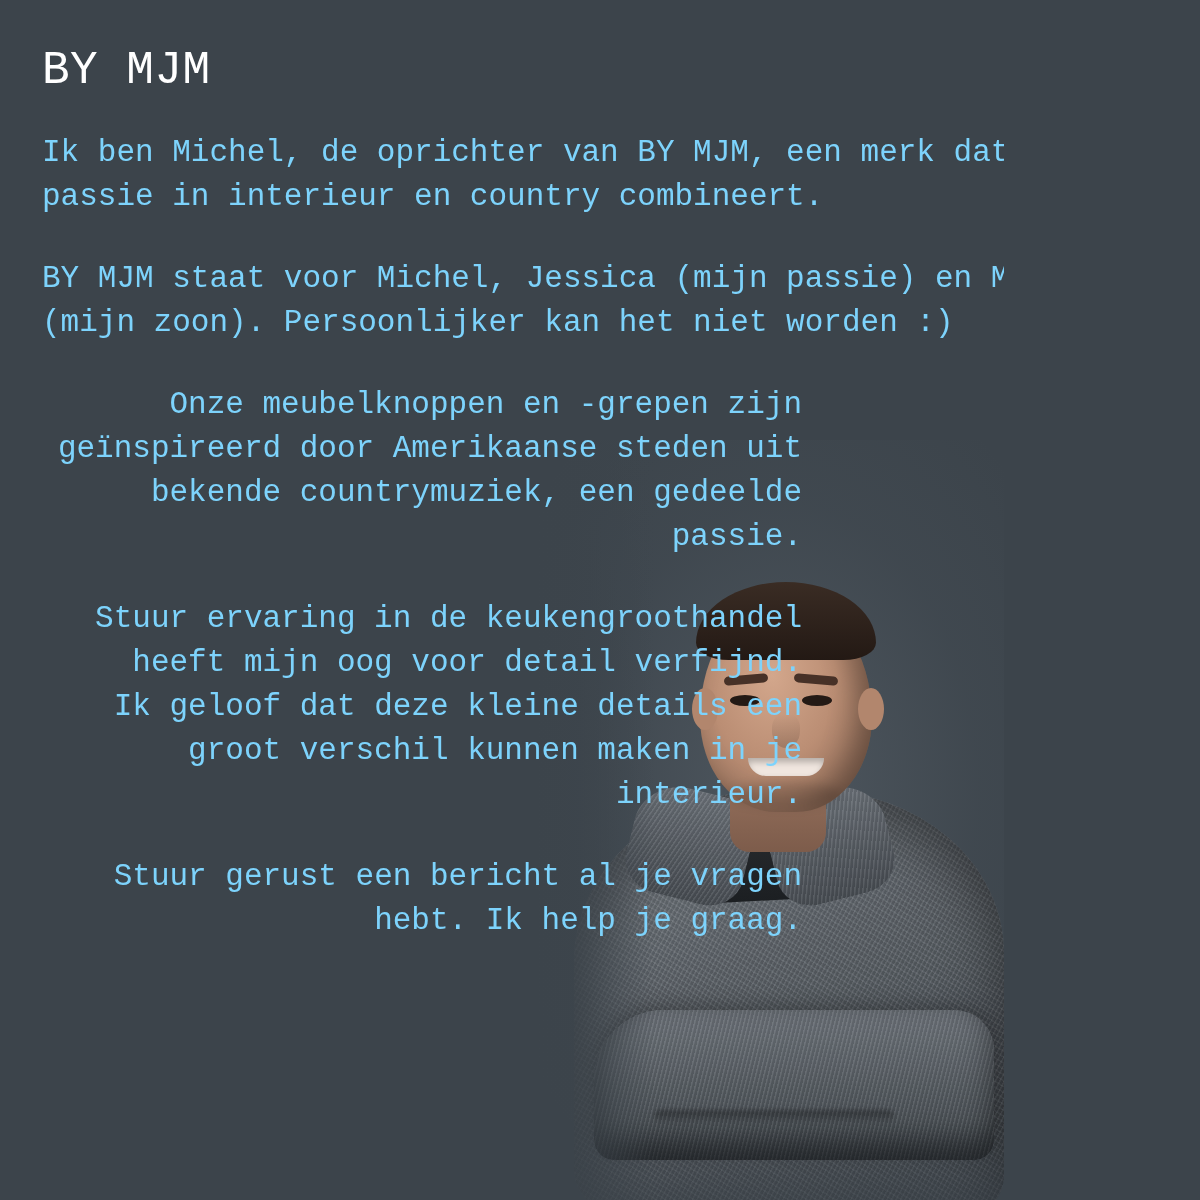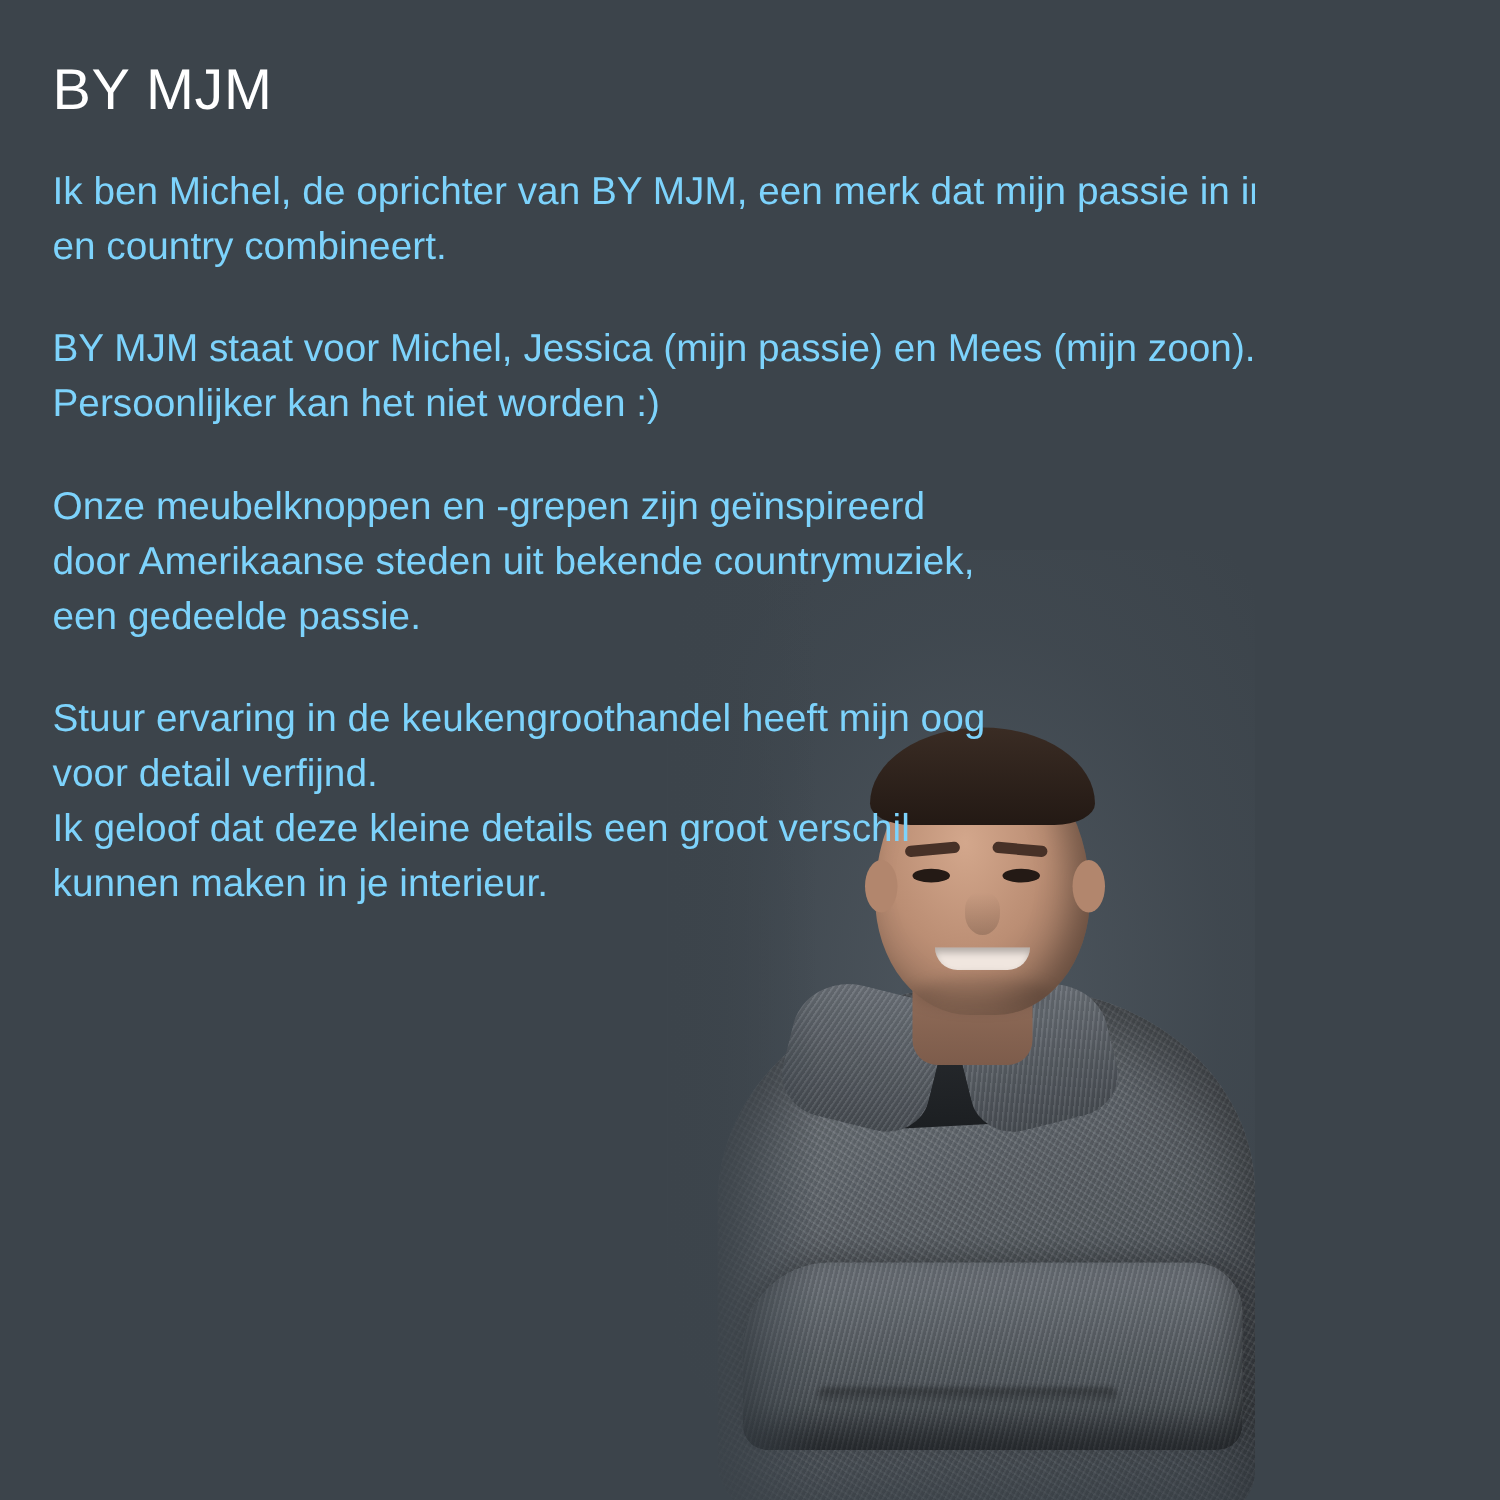--- a/index.html
+++ b/index.html
@@ -12,20 +12,21 @@
     background: #3c444b;
     font-family: "Liberation Sans", sans-serif;
     overflow: hidden;
   }
   .page {
     position: relative;
     width: 1004px;
     height: 1200px;
     background: #3c444b;
     overflow: hidden;
+    font-family: Liberation Mono, monospace;
   }
 
   
   .portrait {
     position: absolute;
     right: 0;
     bottom: 0;
     width: 470px;
     height: 760px;
     overflow: hidden;
@@ -230,21 +231,21 @@
   }
   .para {
     color: #7dd3fc;
     font-size: 31px;
     line-height: 1.42;
     margin: 0 0 38px 0;
     white-space: pre-line;
     font-weight: 400;
   }
   .para.wide { width: 1075px; }
-  .para.narrow { width: 760px; }
+  .para.narrow { width: 760px; text-align: right; }
   .para:last-child { margin-bottom: 0; }
 </style>
 </head>
 <body>
 
 <div class="page">
 
   <div class="portrait">
     <div class="glow"></div>
     <div class="torso"></div>
@@ -269,15 +270,16 @@
     <div class="fade-bottom"></div>
   </div>
 
   <div class="content">
     <h1 class="brand-title">BY MJM</h1>
     <p class="para wide">Ik ben Michel, de oprichter van BY MJM, een merk dat mijn passie in interieur en country combineert.</p>
     <p class="para wide">BY MJM staat voor Michel, Jessica (mijn passie) en Mees (mijn zoon). Persoonlijker kan het niet worden :)</p>
     <p class="para narrow">Onze meubelknoppen en -grepen zijn geïnspireerd door Amerikaanse steden uit bekende countrymuziek, een gedeelde passie.</p>
     <p class="para narrow">Stuur ervaring in de keukengroothandel heeft mijn oog voor detail verfijnd.
 Ik geloof dat deze kleine details een groot verschil kunnen maken in je interieur.</p>
+    <p class="para narrow">Stuur gerust een bericht al je vragen hebt. Ik help je graag.</p>
   </div>
 
 </div>
 
 </body></html>

